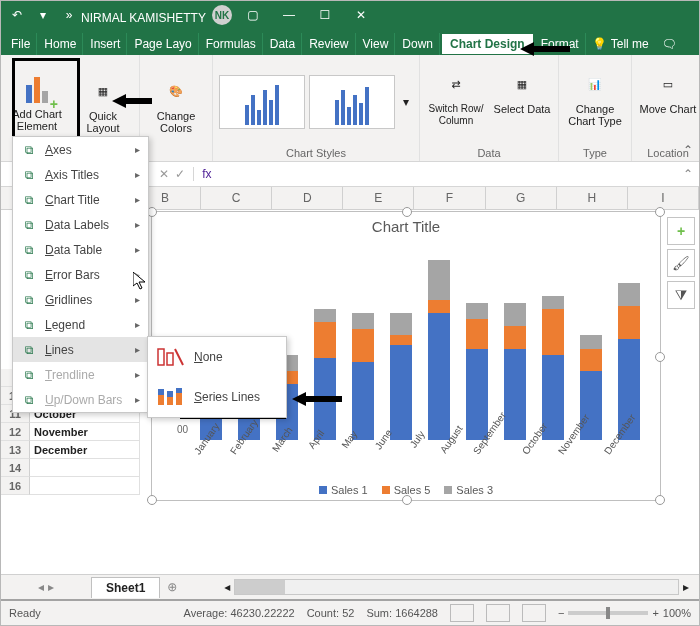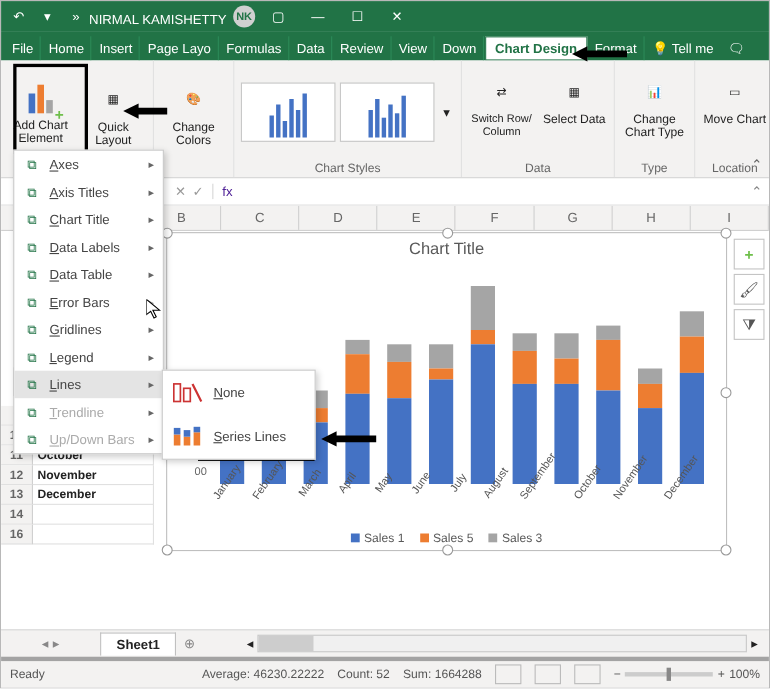--- a/index.html
+++ b/index.html
@@ -101,21 +101,21 @@
 
 .sheettabs{height:24px;border-top:1px solid #d0d0d0;display:flex;align-items:center;background:#f3f2f1;font-size:12px;}
 .sheettabs .nav{width:90px;display:flex;gap:4px;justify-content:center;color:#888;}
 .sheet-tab{background:#fff;border:1px solid #c0c0c0;border-bottom:none;padding:3px 14px;font-weight:bold;}
 .sheettabs .add{width:24px;text-align:center;color:#888;}
 .hscroll{flex:1;display:flex;align-items:center;padding:0 6px;}
 .hscroll .track{flex:1;height:14px;border:1px solid #c8c8c8;background:#f0f0f0;position:relative;}
 .hscroll .thumb{position:absolute;left:0;top:0;bottom:0;width:50px;background:#cdcdcd;}
 
 
-.status{height:24px;background:#f3f2f1;border-top:4px solid #a3a3a3;display:flex;align-items:center;font-size:11px;color:#555;gap:12px;padding:0 8px;}
+.status{height:24px;background:#f3f2f1;border-top:2px solid #a3a3a3;display:flex;align-items:center;font-size:11px;color:#555;gap:12px;padding:0 8px;}
 .status .sp{flex:1;}
 .view-btn{width:22px;height:16px;border:1px solid #bbb;display:inline-block;}
 .zoom{display:flex;align-items:center;gap:4px;}
 .zoom .slider{width:80px;height:4px;background:#ccc;position:relative;}
 .zoom .slider i{position:absolute;left:38px;top:-4px;width:4px;height:12px;background:#888;}
 
 
 .cursor{position:absolute;left:133px;top:272px;font-size:16px;color:#000;z-index:40;pointer-events:none;}
 .cursor svg{filter:drop-shadow(0 0 1px #fff);}
 

